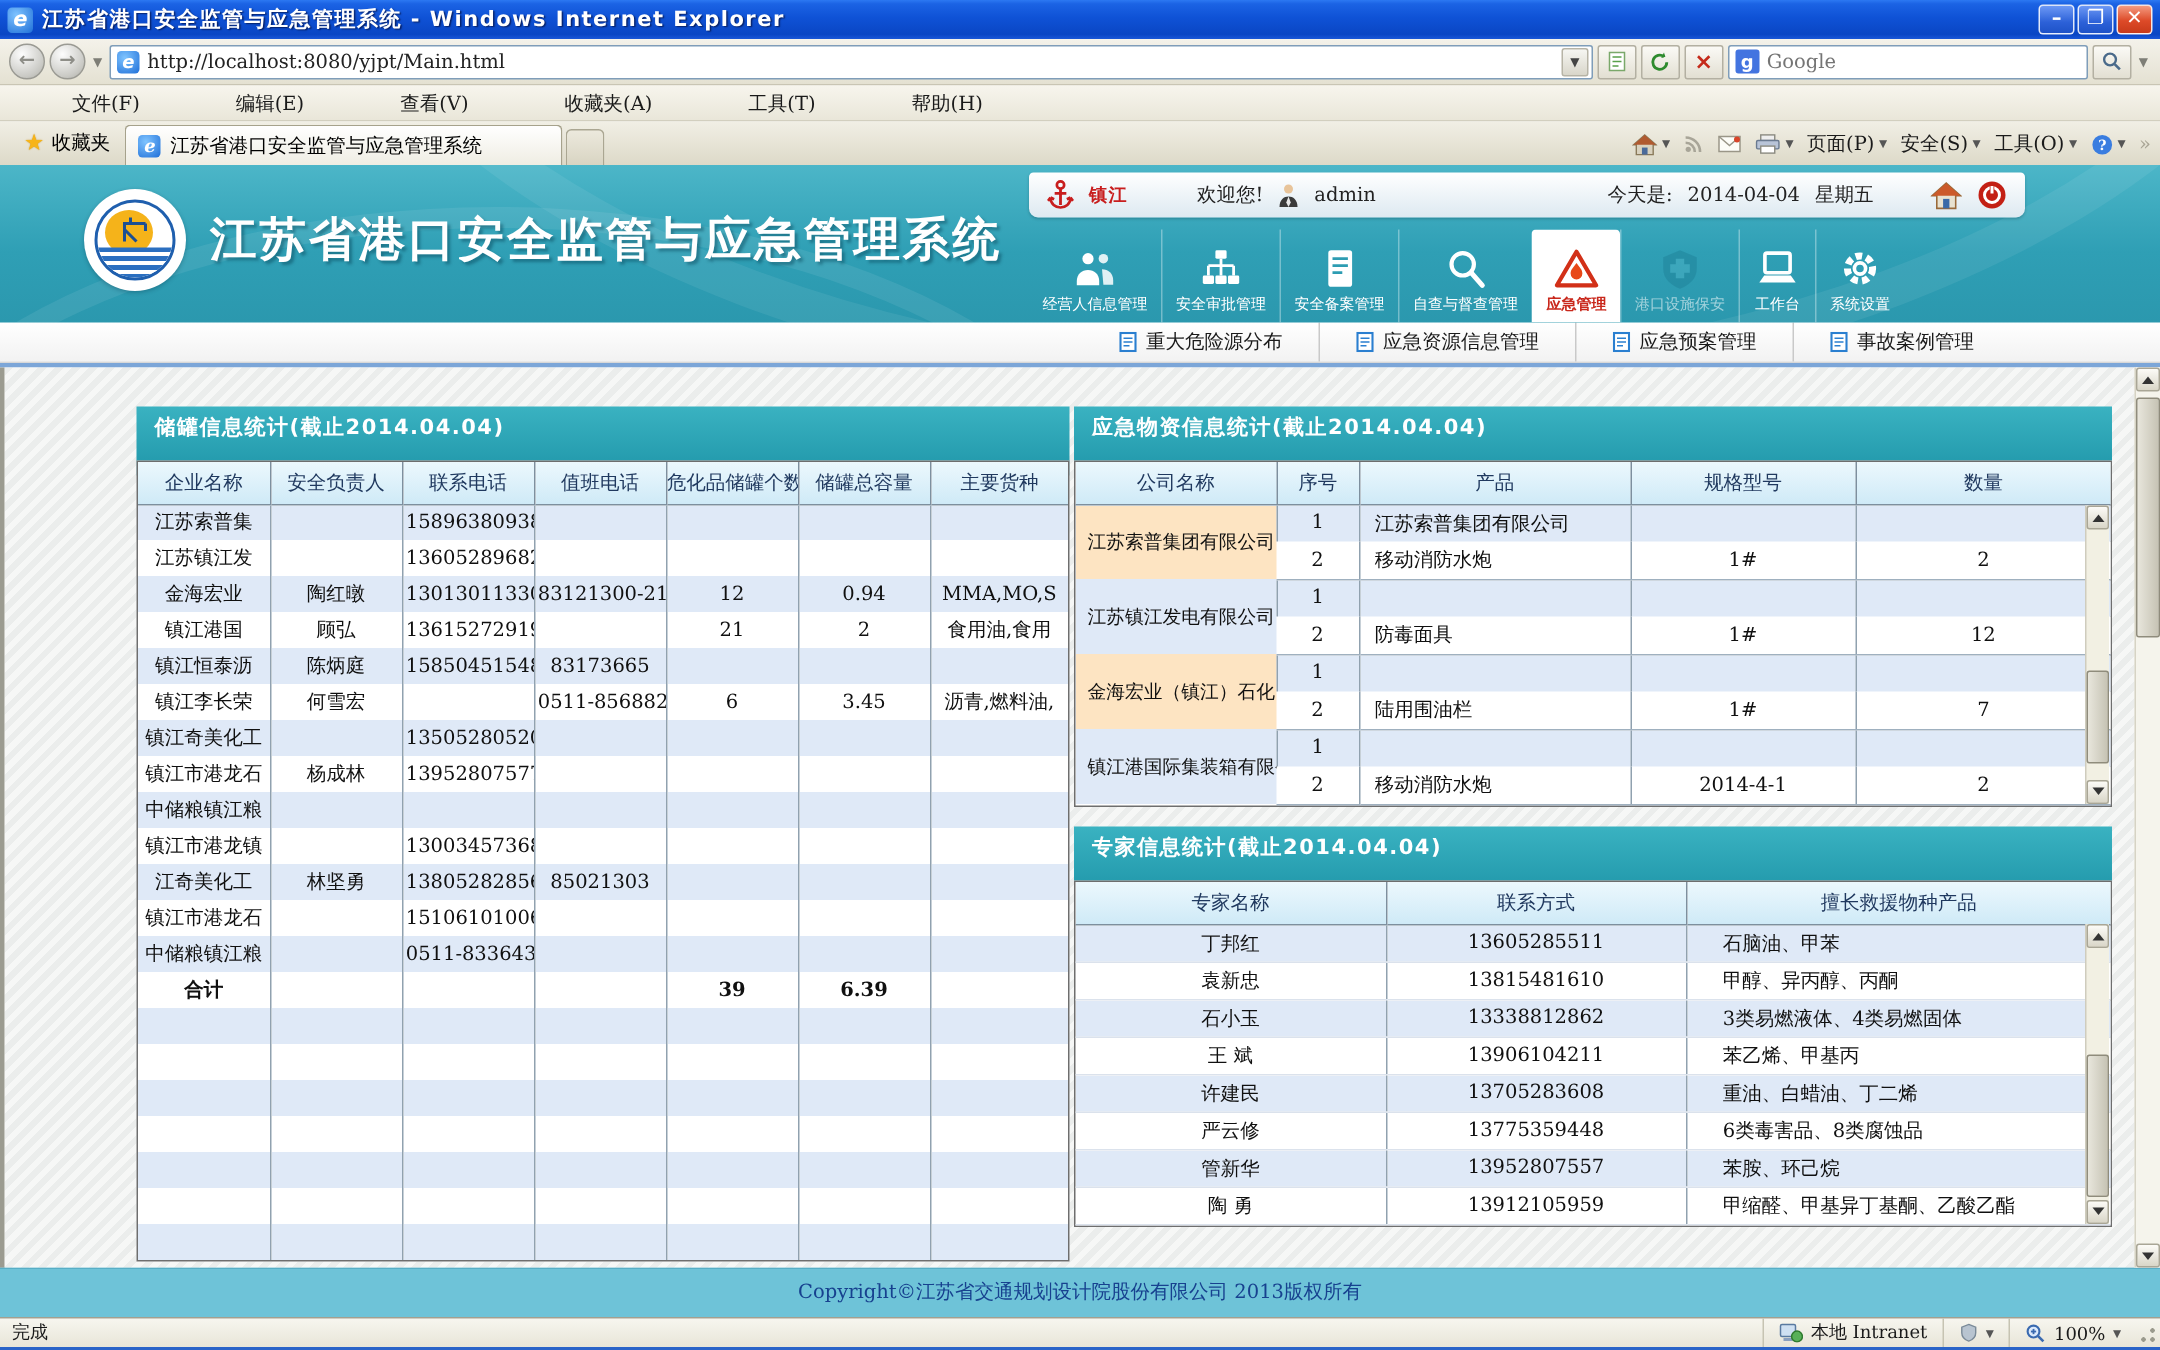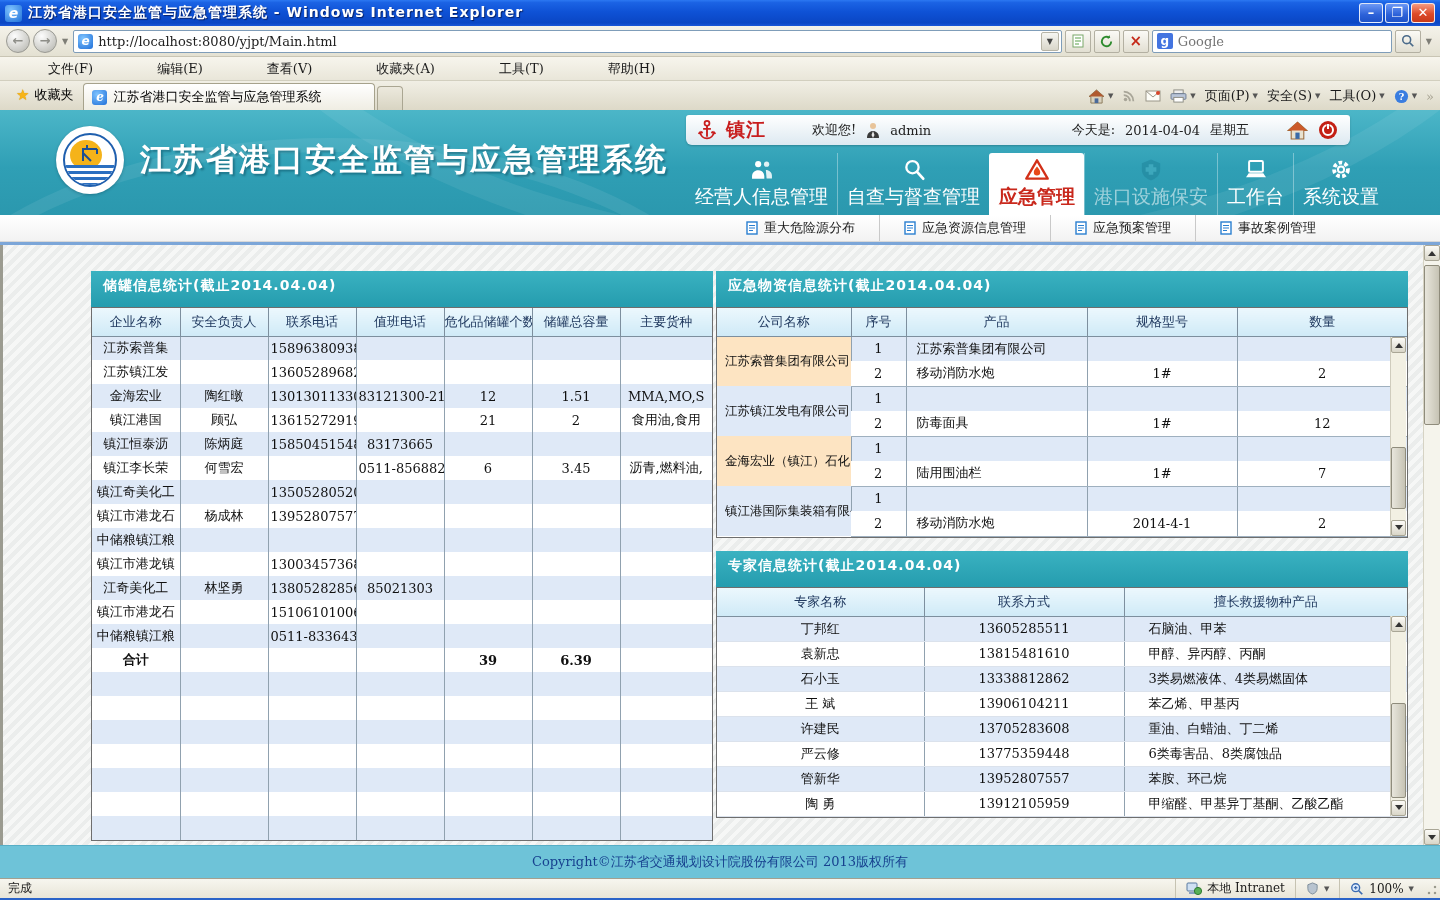--- a/index.html
+++ b/index.html
@@ -57,29 +57,29 @@
   .brand { position:absolute; left:56px; top:16px; display:flex; align-items:center; gap:16px; }
   .logo { width:68px; height:68px; border-radius:50%; background:#fff; display:flex; align-items:center; justify-content:center; box-shadow:0 1px 3px rgba(0,40,60,.3); }
   .logo-inner { width:54px; height:54px; border-radius:50%; border:2px solid #1f5fae; background:#fff; position:relative; overflow:hidden; }
   .logo-sun { position:absolute; left:5px; top:5px; width:32px; height:30px; border-radius:50%; background:#f5b31a; }
   .logo-waves { position:absolute; bottom:0; left:0; right:0; height:20px; background:repeating-linear-gradient(180deg,#2b6fc0 0 3px,#ffffff 3px 6px); }
   .logo-crane { position:absolute; left:12px; top:8px; }
   .app-title { color:#fff; font-size:31px; font-weight:bold; letter-spacing:2px; text-shadow:2px 2px 2px rgba(0,55,75,.4); white-space:nowrap; }
 
   .welcome { position:absolute; left:686px; top:5px; width:664px; height:30px; background:linear-gradient(#ffffff,#dcе9f2); background:linear-gradient(#ffffff,#dde9f1);
     border-radius:3px 3px 6px 6px; display:flex; align-items:center; gap:10px; padding:0 12px; box-shadow:0 1px 2px rgba(0,30,40,.25); }
-  .region { color:#c81e1e; font-weight:bold; font-size:19px; letter-spacing:1px; }
+  .region { color:#c81e1e; font-weight:bold; font-size:12px; letter-spacing:1px; }
   .welcome .sep { width:26px; }
   .w-txt { color:#222; font-family:"DejaVu Serif","Liberation Serif",serif; }
   .w-icon { display:flex; align-items:center; cursor:pointer; }
 
   .mainnav { position:absolute; left:686px; bottom:0; right:0; height:62px; display:flex; align-items:stretch; }
   .nav-item { display:flex; flex-direction:column; align-items:center; justify-content:flex-end; gap:3px; padding:5px 9px 5px; border-left:1px solid rgba(255,255,255,.35); cursor:pointer; }
   .nav-item:first-child { border-left:none; }
-  .nav-label { color:#fff; font-size:19px; white-space:nowrap; }
+  .nav-label { color:#fff; font-size:10px; white-space:nowrap; }
   .nav-item.active { background:#fff; border-radius:3px 3px 0 0; }
   .nav-item.active .nav-label { color:#c9281c; font-weight:bold; }
   .nav-item.disabled .nav-label { color:rgba(255,255,255,.55); }
   .nav-item.disabled svg { opacity:.45; }
 
   
   .subnav { height:27px; background:linear-gradient(#ffffff,#f2f2f2); display:flex; justify-content:flex-end; align-items:stretch; padding-right:100px; border-bottom:1px solid #d8d8d8;}
   .subnav-item { display:flex; align-items:center; gap:6px; padding:0 24px; border-left:1px solid #c9c9c9; cursor:pointer; color:#1a1a1a; font-family:"DejaVu Serif","Liberation Serif",serif;}
   .subnav-item:first-child { border-left:none; }
   .blue-strip { height:3px; background:#7ca6d8; }
@@ -323,20 +323,43 @@
               <circle cx="11" cy="8" r="4"></circle>
               <path d="M3 24c0-5 3.5-8 8-8s8 3 8 8v3H3z"></path>
               <circle cx="22" cy="8" r="3.4" opacity=".85"></circle>
               <path d="M21 15.6c4.5 0 8 3 8 8v3h-7" opacity=".85"></path>
             </g>
           </svg>
         <span class="nav-label">经营人信息管理</span>
       </div>
       <div class="nav-item">
         <svg width="32" height="28" viewBox="0 0 32 30">
+            <g fill="#fff">
+              <rect x="12" y="2" width="8" height="6" rx="1"></rect>
+              <rect x="3" y="20" width="8" height="6" rx="1"></rect>
+              <rect x="12" y="20" width="8" height="6" rx="1"></rect>
+              <rect x="21" y="20" width="8" height="6" rx="1"></rect>
+            </g>
+            <path d="M16 8 V13 M7 13 H25 M7 13 V20 M16 13 V20 M25 13 V20" stroke="#fff" stroke-width="2" fill="none"></path>
+          </svg>
+        <span class="nav-label">安全审批管理</span>
+      </div>
+      <div class="nav-item">
+        <svg width="32" height="28" viewBox="0 0 32 30">
+            <rect x="8" y="2" width="17" height="26" rx="2" fill="#fff"></rect>
+            <g stroke="#2d9cb2" stroke-width="2">
+              <line x1="11" y1="8" x2="22" y2="8"></line>
+              <line x1="11" y1="13" x2="22" y2="13"></line>
+              <line x1="11" y1="18" x2="18" y2="18"></line>
+            </g>
+          </svg>
+        <span class="nav-label">安全备案管理</span>
+      </div>
+      <div class="nav-item">
+        <svg width="32" height="28" viewBox="0 0 32 30">
             <circle cx="14" cy="12" r="8" fill="none" stroke="#fff" stroke-width="3"></circle>
             <line x1="20" y1="18" x2="28" y2="27" stroke="#fff" stroke-width="3.6" stroke-linecap="round"></line>
           </svg>
         <span class="nav-label">自查与督查管理</span>
       </div>
       <div class="nav-item active">
         <svg width="32" height="28" viewBox="0 0 32 30">
             <path d="M16 3 L30 27 H2 Z" fill="none" stroke="#d23018" stroke-width="3" stroke-linejoin="round"></path>
             <path d="M16 11c2.2 3.2 4.2 4.6 4.2 7.6a4.2 4.2 0 0 1-8.4 0c0-3 2-4.4 4.2-7.6z" fill="#e84818"></path>
           </svg>
@@ -440,21 +463,21 @@
               <td></td>
               <td></td>
               <td></td>
             </tr>
             <tr class="even">
               <td>金海宏业</td>
               <td>陶红暾</td>
               <td>13013011330</td>
               <td>83121300-21</td>
               <td>12</td>
-              <td>1.51</td>
+              <td>0.94</td>
               <td>MMA,MO,S</td>
             </tr>
             <tr class="odd">
               <td>镇江港国</td>
               <td>顾弘</td>
               <td>13615272919</td>
               <td></td>
               <td>21</td>
               <td>2</td>
               <td>食用油,食用</td>

